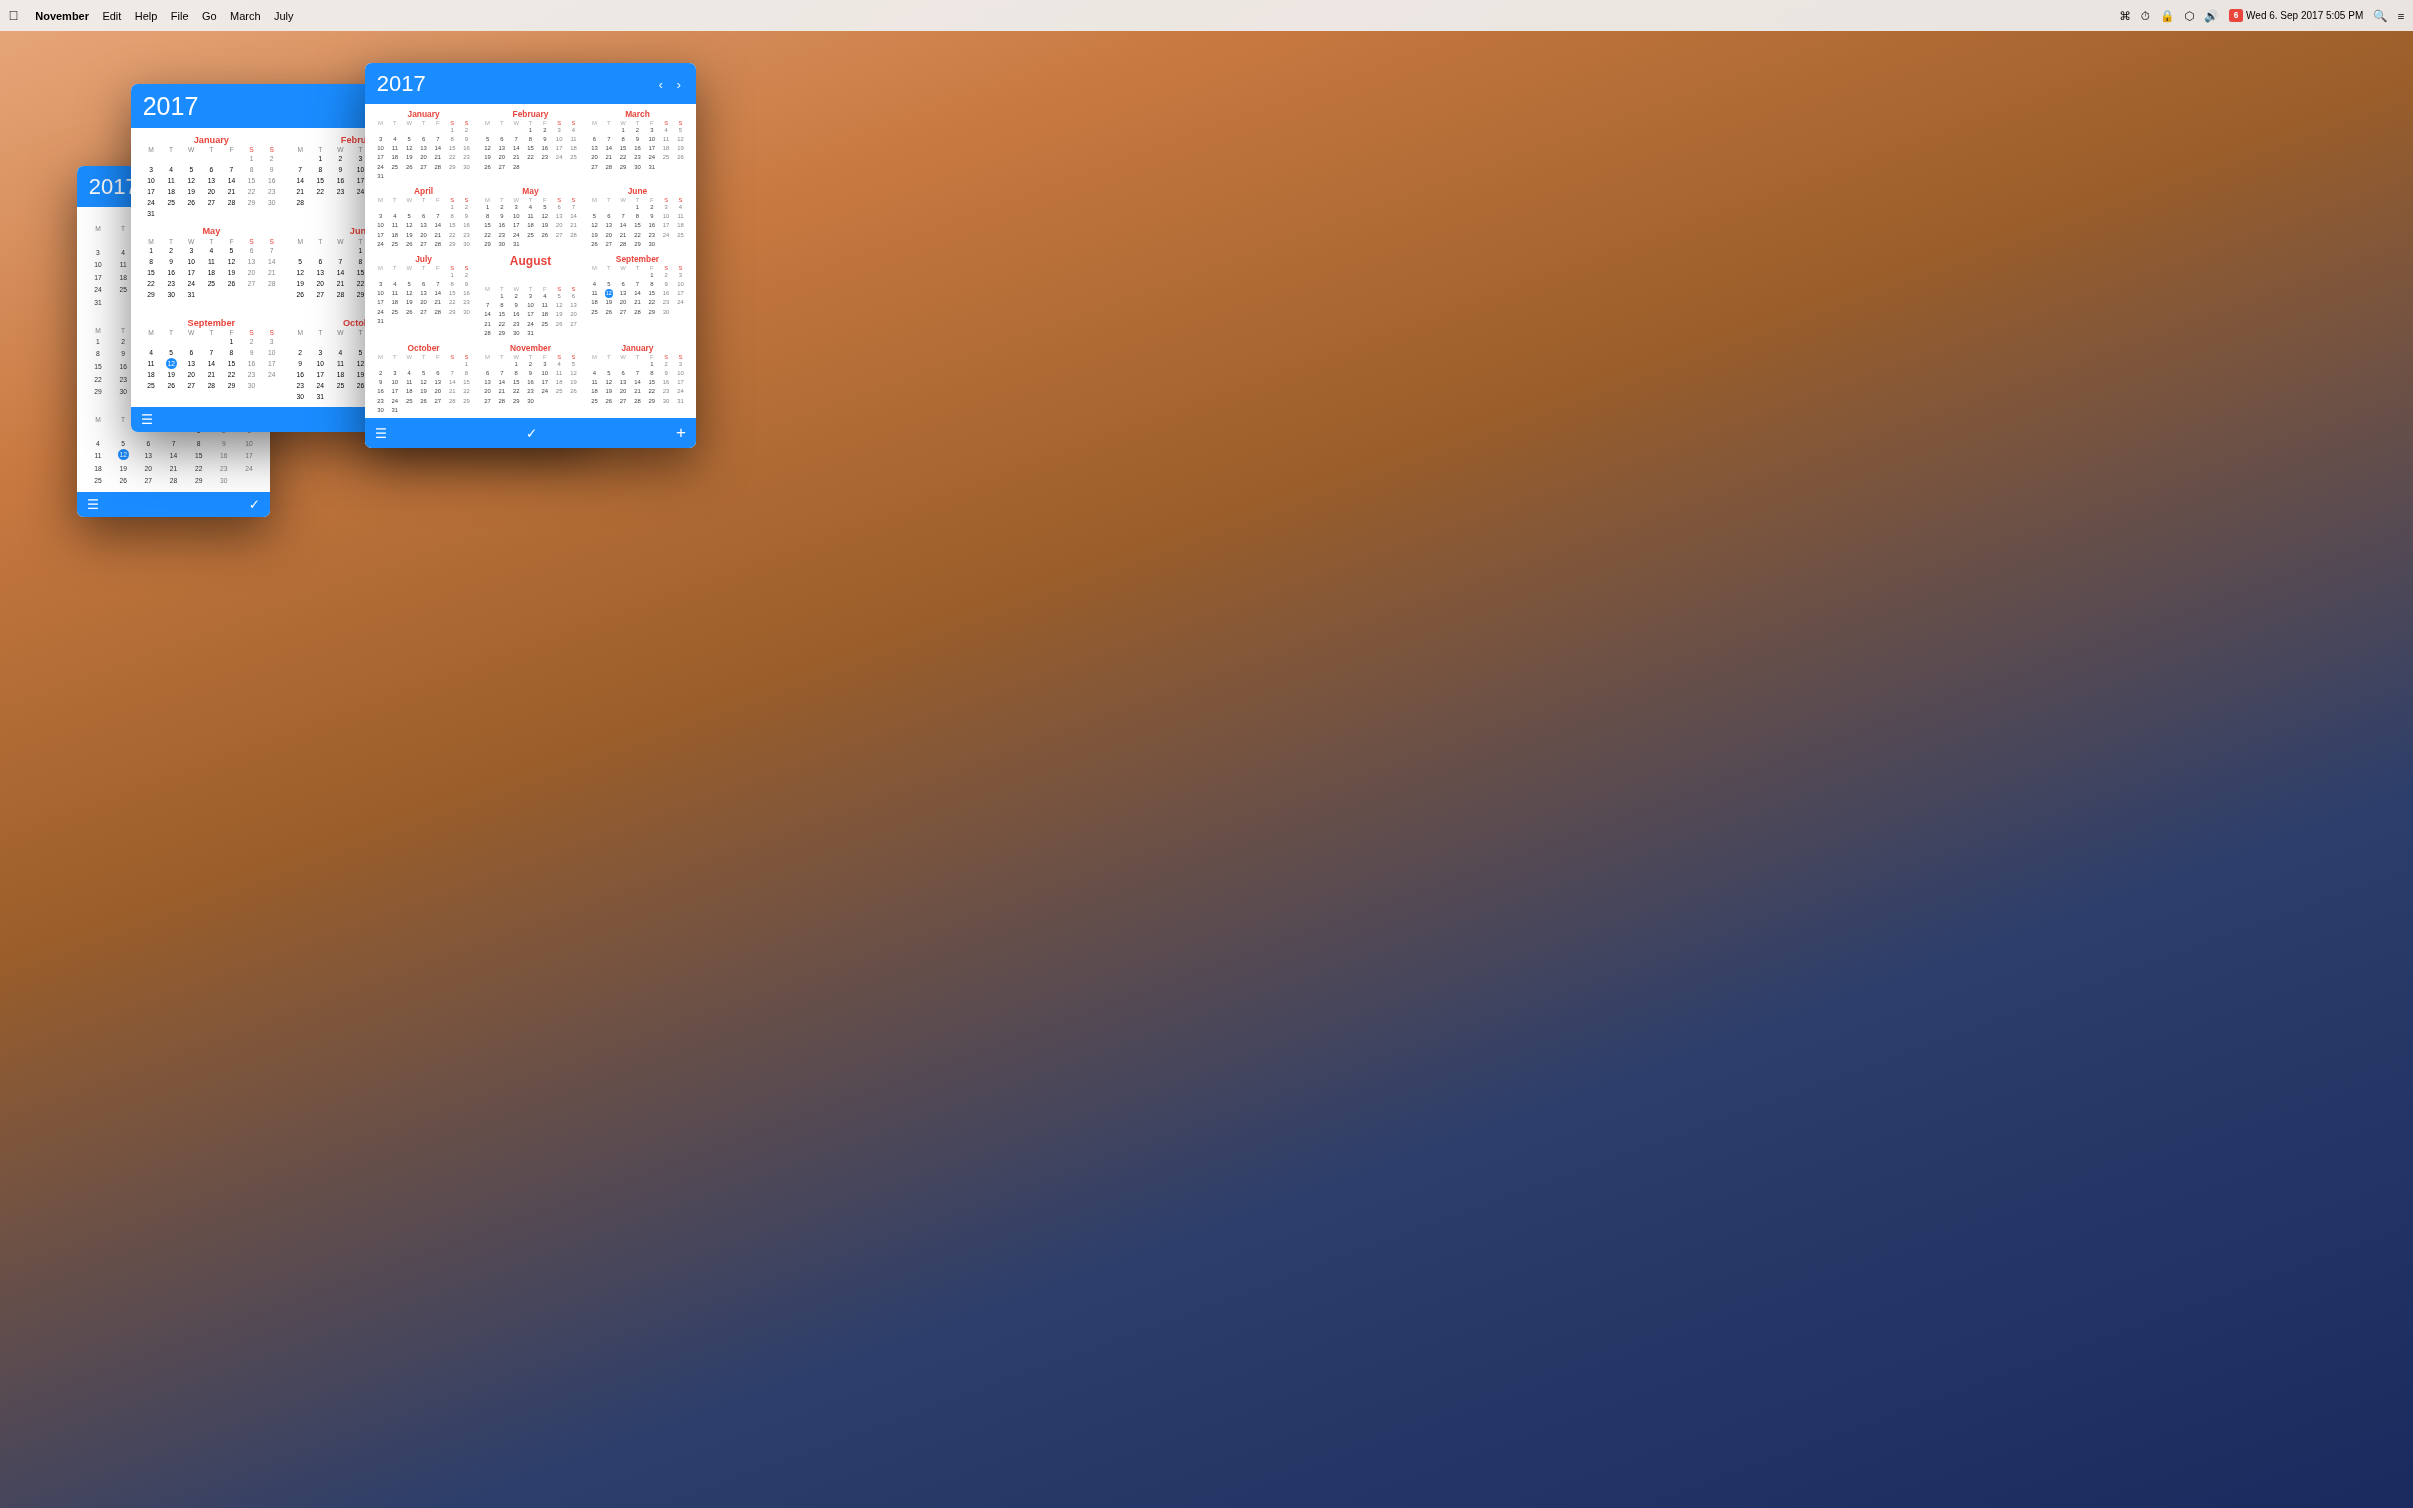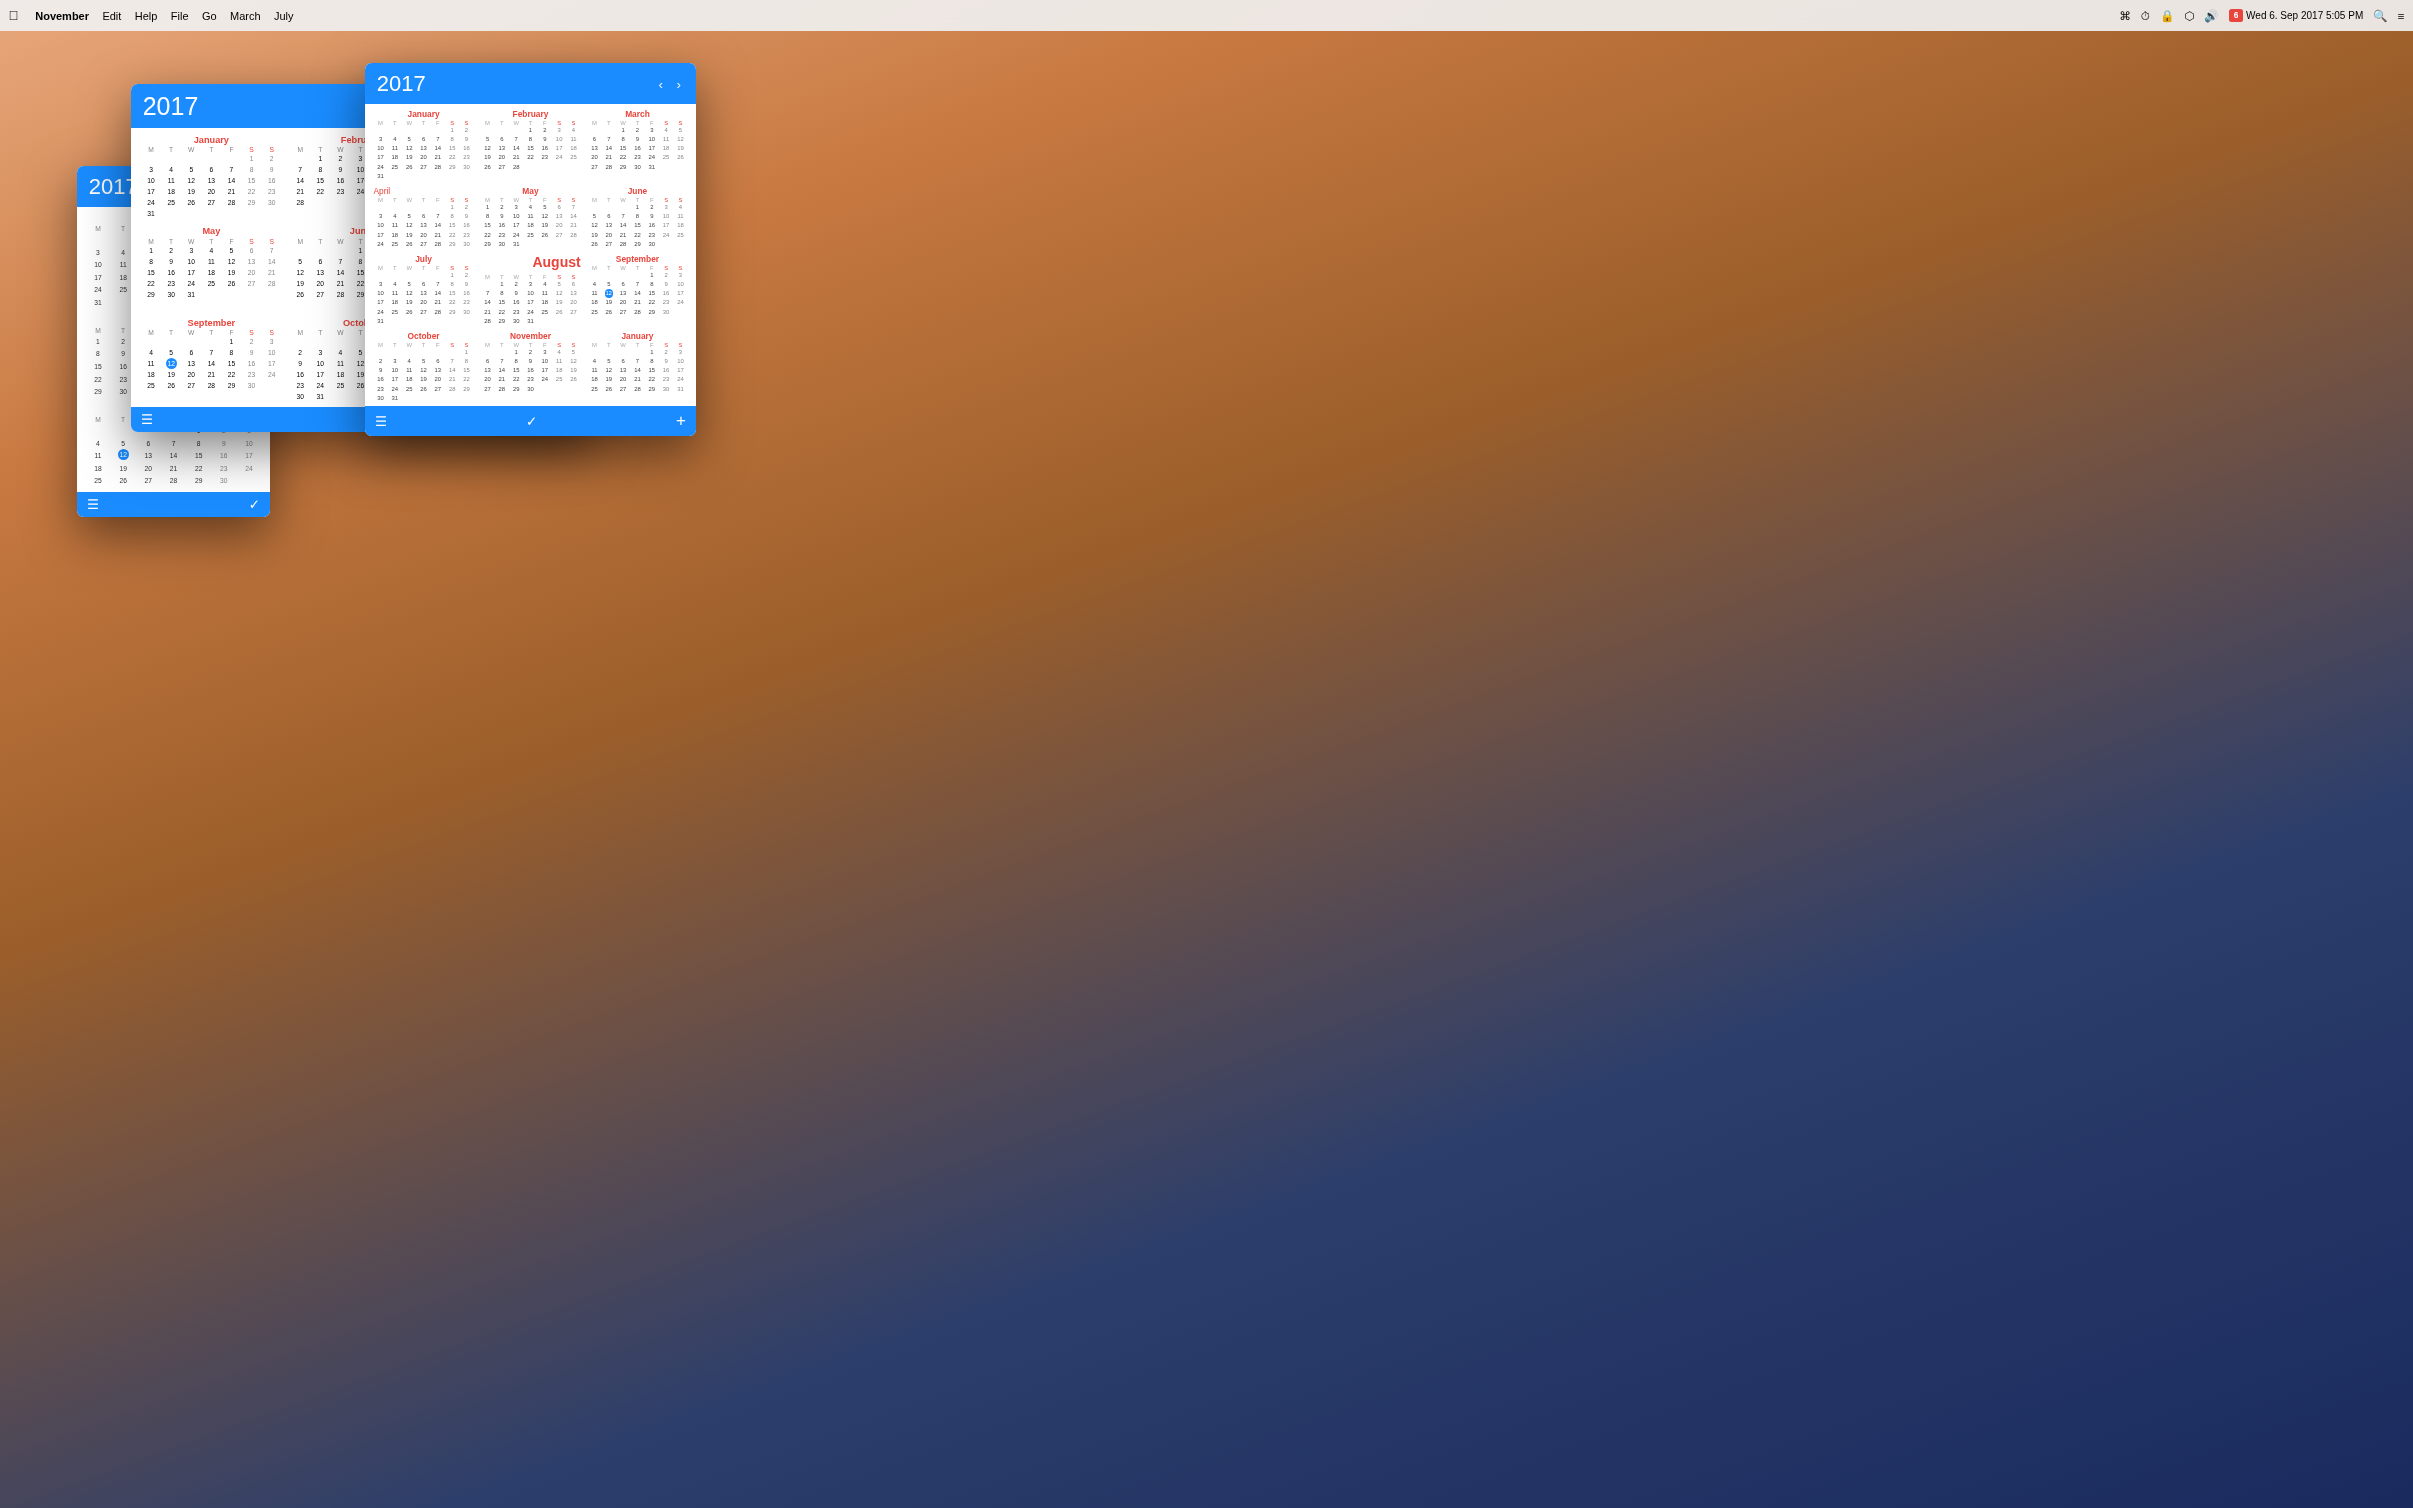--- a/index.html
+++ b/index.html
@@ -997,21 +997,21 @@
             <span>29</span>
             <span>30</span>
             <span>31</span>
         </div>
       </div>
     </div>
 
     <div style="display:grid;grid-template-columns:1fr 1fr 1fr;gap:6.7px;margin-bottom:5px;">
 
       <div>
-        <div style="font-size:8.4px;font-weight:400;color:#e8453c;margin-bottom:0.8px;">April</div>
+        <div style="text-align:center;font-size:8.4px;font-weight:700;color:#e8453c;margin-bottom:0.8px;">April</div>
         <div style="display:grid;grid-template-columns:repeat(7,1fr);font-size:5.9px;text-align:center;color:#aaa;">
           <span>M</span>
             <span>T</span>
             <span>W</span>
             <span>T</span>
             <span>F</span>
             <span style="color:#e8453c;">S</span>
             <span style="color:#e8453c;">S</span>
         </div>
         <div style="display:grid;grid-template-columns:repeat(7,1fr);font-size:5.9px;text-align:center;line-height:9.2px;color:#444;">
@@ -1195,21 +1195,21 @@
             <span>26</span>
             <span>27</span>
             <span>28</span>
             <span style="color:#888;">29</span>
             <span style="color:#888;">30</span>
           <span>31</span>
         </div>
       </div>
 
       <div>
-        <div style="text-align:right;font-size:14px;font-weight:600;color:#e8453c;margin-bottom:4px;">August</div>
+        <div style="text-align:center;font-size:12px;font-weight:600;color:#e8453c;margin-bottom:18px;">August</div>
         <div style="display:grid;grid-template-columns:repeat(7,1fr);font-size:5.9px;text-align:center;color:#aaa;">
           <span>M</span>
             <span>T</span>
             <span>W</span>
             <span>T</span>
             <span>F</span>
             <span style="color:#e8453c;">S</span>
             <span style="color:#e8453c;">S</span>
         </div>
         <div style="display:grid;grid-template-columns:repeat(7,1fr);font-size:5.9px;text-align:center;line-height:9.2px;color:#444;">

